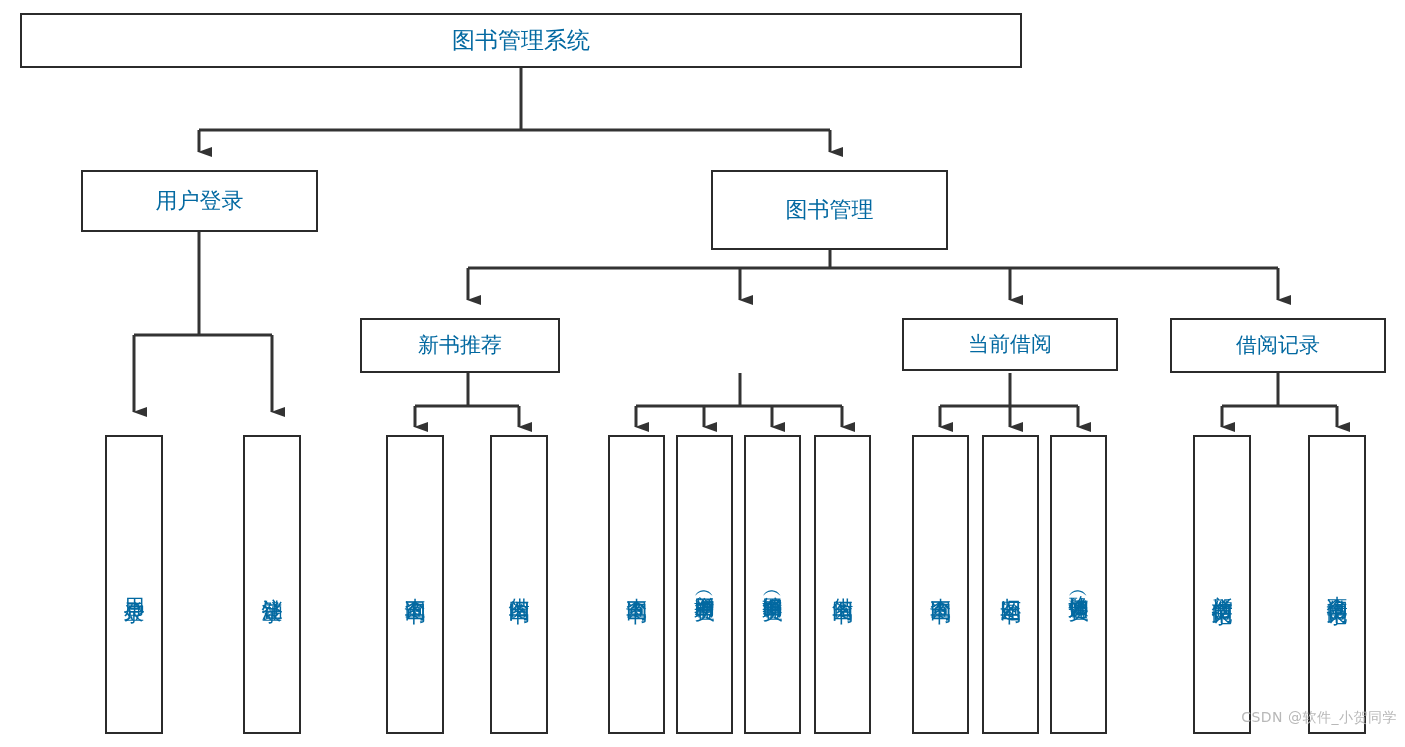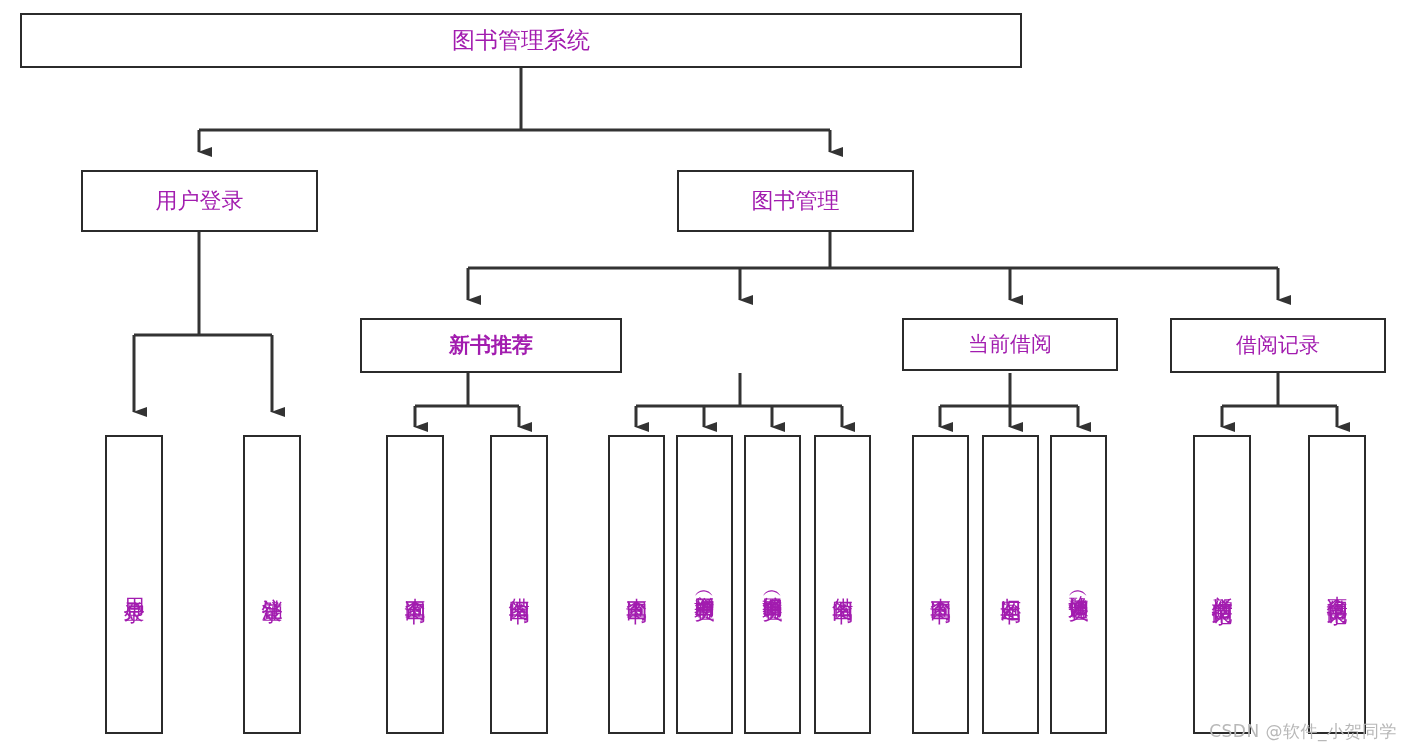--- a/index.html
+++ b/index.html
@@ -26,21 +26,21 @@
     height: 747px;
   }
   .node {
     position: absolute;
     box-sizing: border-box;
     border: 2.5px solid #2b2b2b;
     background: #ffffff;
     display: flex;
     align-items: center;
     justify-content: center;
-    color: #a21caf;
+    color: #0369a1;
     overflow: hidden;
   }
   .node .label {
     display: block;
     text-align: center;
     white-space: nowrap;
     line-height: 1.18;
   }
   .node-root .label {
     font-size: 23px;
@@ -65,22 +65,22 @@
     white-space: normal;
     max-height: 100%;
   }
   .node-leaf.tall .label {
     font-size: 20px;
     letter-spacing: 1px;
   }
   #watermark {
     position: absolute;
     right: 8px;
-    bottom: 4px;
-    font-size: 17px;
+    bottom: 20px;
+    font-size: 14px;
     color: #b8b8b8;
     letter-spacing: 0.5px;
     white-space: nowrap;
     user-select: none;
   }
 </style>
 </head>
 <body>
 
 <div id="diagram-root">
@@ -136,25 +136,25 @@
     </g>
   </svg>
 
   <div class="node node-root" style="left:20px; top:13px; width:1002px; height:55px;">
     <span class="label">图书管理系统</span>
   </div>
 
   <div class="node node-l2" style="left:81px; top:170px; width:237px; height:62px;">
     <span class="label">用户登录</span>
   </div>
-  <div class="node node-l2" style="left:677px; top:170px; width:237px; height:62px;">
+  <div class="node node-l2" style="left:711px; top:170px; width:237px; height:80px;">
     <span class="label">图书管理</span>
   </div>
 
-  <div class="node node-l3" style="left:360px; top:318px; width:262px; height:55px;font-weight:bold;">
+  <div class="node node-l3" style="left:360px; top:318px; width:200px; height:55px;">
     <span class="label">新书推荐</span>
   </div>
   <div class="node node-l3" style="left:902px; top:318px; width:216px; height:53px;">
     <span class="label">当前借阅</span>
   </div>
   <div class="node node-l3" style="left:1170px; top:318px; width:216px; height:55px;">
     <span class="label">借阅记录</span>
   </div>
 
   <div class="node node-leaf" style="left:105px; top:435px; width:58px; height:299px;">

